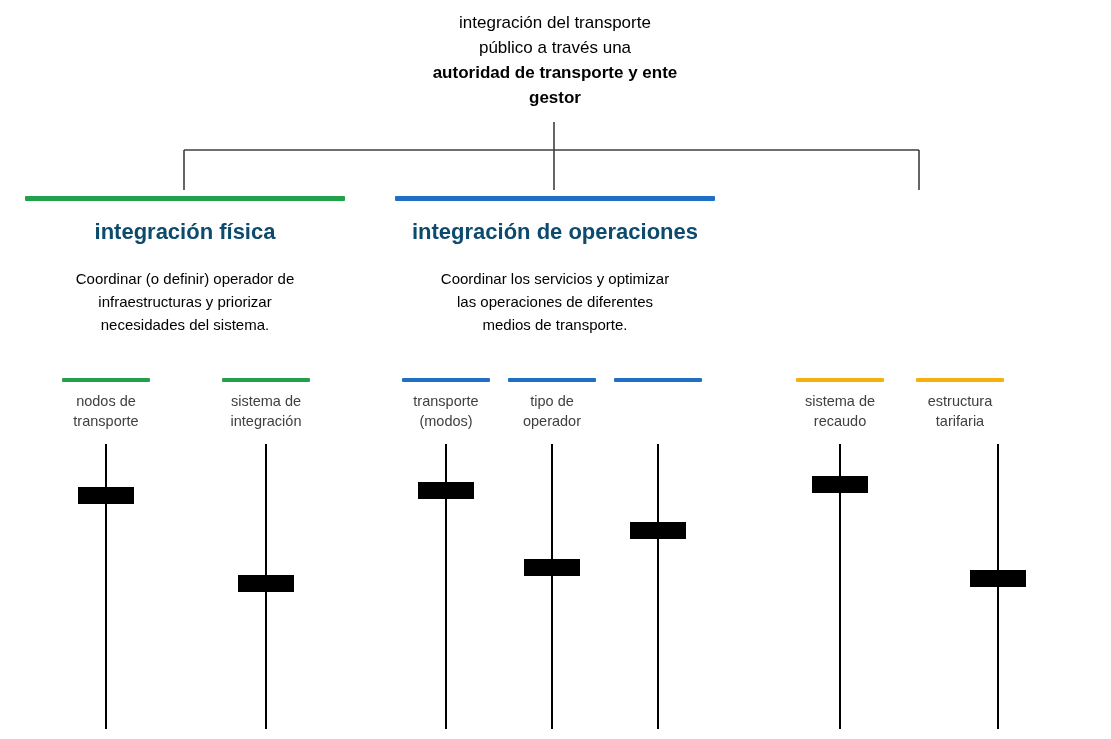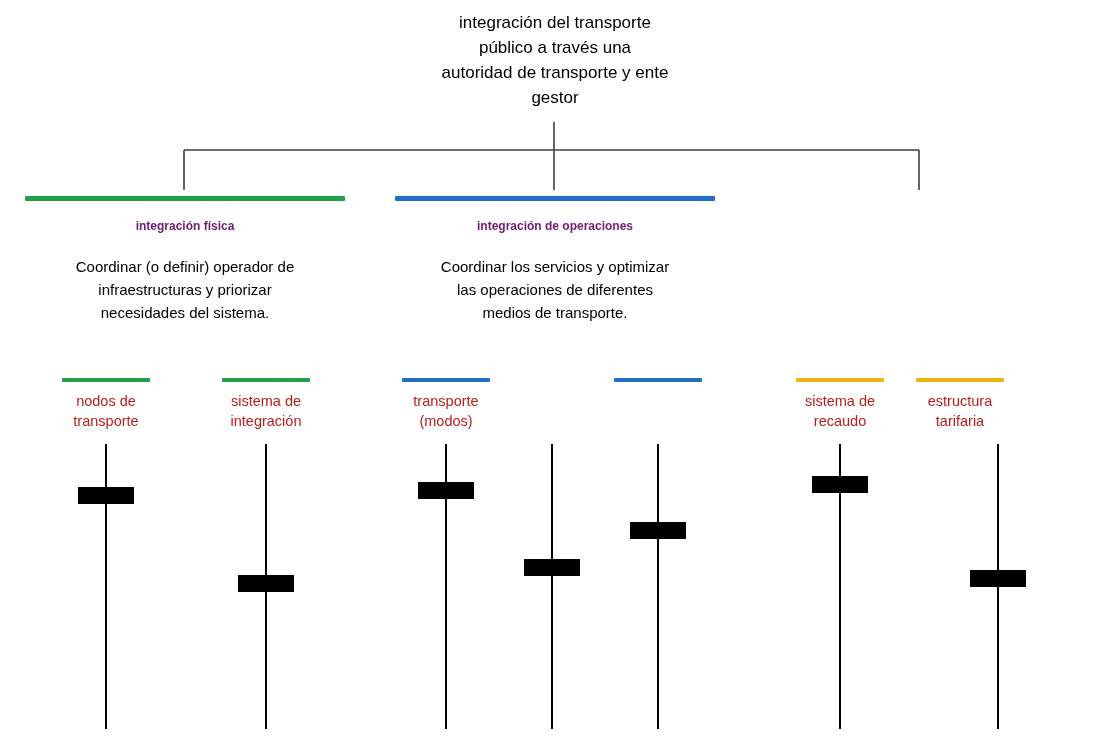--- a/index.html
+++ b/index.html
@@ -24,21 +24,21 @@
     position: absolute;
     left: 380px;
     top: 10px;
     width: 350px;
     text-align: center;
     font-size: 17px;
     line-height: 25px;
     color: #000;
   }
   .title-line { display: block; }
-  .title-strong { font-weight: normal; }
+  .title-strong { font-weight: bold; }
 
   
   #connectors {
     position: absolute;
     left: 0;
     top: 0;
     width: 1111px;
     height: 739px;
     pointer-events: none;
   }
@@ -55,22 +55,22 @@
 
   .pillar-rule {
     height: 5px;
     width: 100%;
     border-radius: 1px;
   }
   .pillar-title {
     margin-top: 18px;
     text-align: center;
     font-weight: bold;
-    font-size: 12px;
-    color: #701a75;
+    font-size: 22px;
+    color: #0c4a6e;
   }
   .pillar-desc {
     margin-top: 22px;
     text-align: center;
     font-size: 15px;
     line-height: 23px;
     color: #000;
   }
 
   
@@ -83,21 +83,21 @@
     height: 4px;
     width: 88px;
     margin: 0 auto;
     border-radius: 1px;
   }
   .ind-label {
     margin-top: 9px;
     text-align: center;
     font-size: 14.5px;
     line-height: 20px;
-    color: #b91c1c;
+    color: #404040;
   }
 
   
   .slider {
     position: absolute;
     width: 96px;
   }
   .slider-track {
     position: absolute;
     left: 47px;
@@ -171,20 +171,27 @@
   </div>
 
   <div class="indicator" style="left:398px">
     <div class="ind-rule" style="background: rgb(31, 111, 196);"></div>
     <div class="ind-label">
       <span>transporte</span><br>
       <span>(modos)</span>
     </div>
   </div>
 
+  <div class="indicator" style="left:504px">
+    <div class="ind-rule" style="background: rgb(31, 111, 196);"></div>
+    <div class="ind-label">
+      <span>tipo de</span><br>
+      <span>operador</span>
+    </div>
+  </div>
 
   <div class="indicator" style="left:610px">
     <div class="ind-rule" style="background: rgb(31, 111, 196);"></div>
   </div>
 
   <div class="indicator" style="left:792px">
     <div class="ind-rule" style="background: rgb(245, 177, 11);"></div>
     <div class="ind-label">
       <span>sistema de</span><br>
       <span>recaudo</span>

